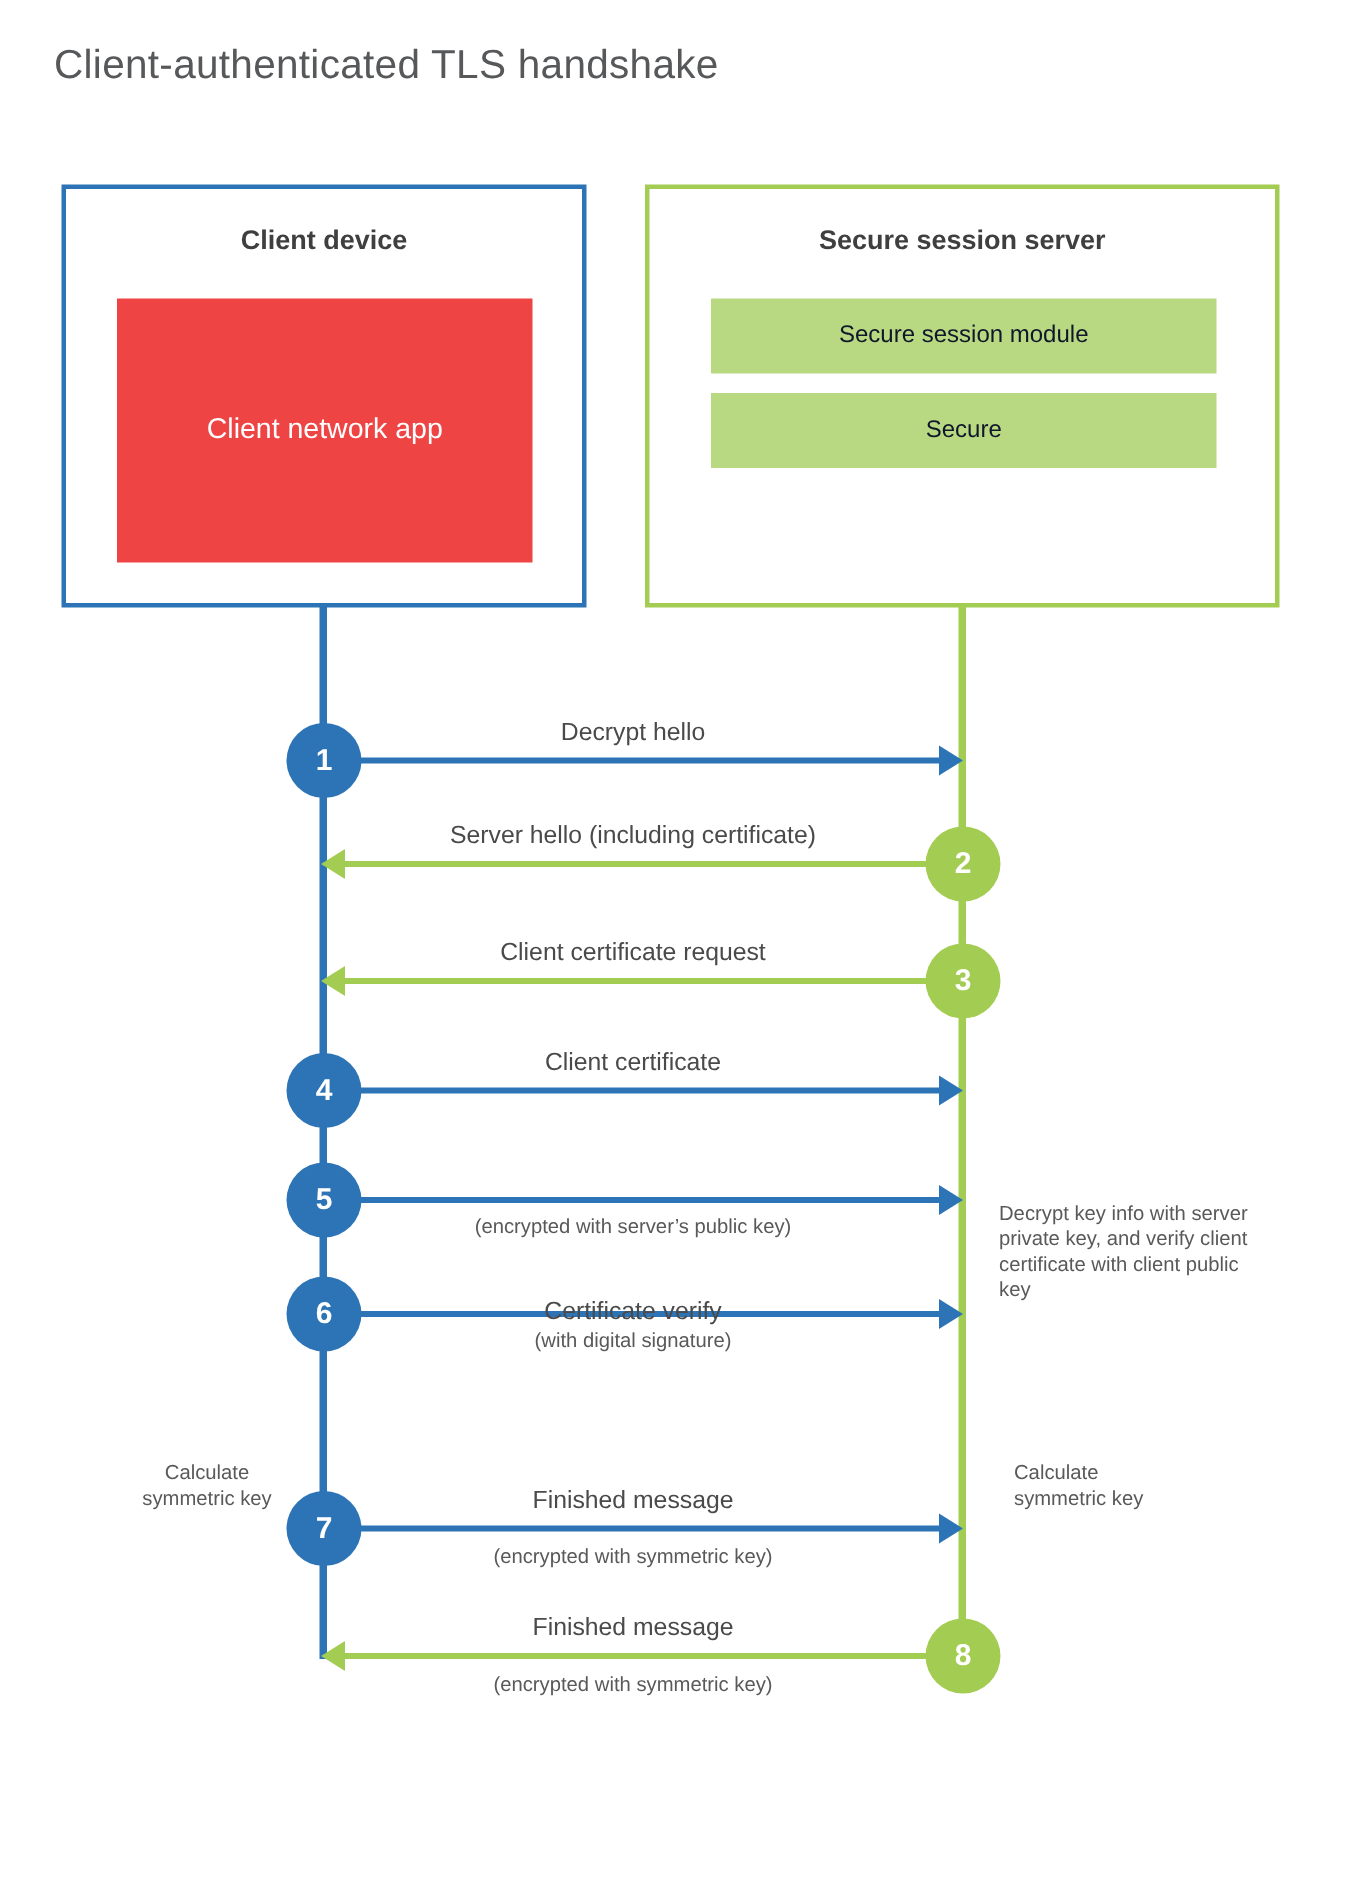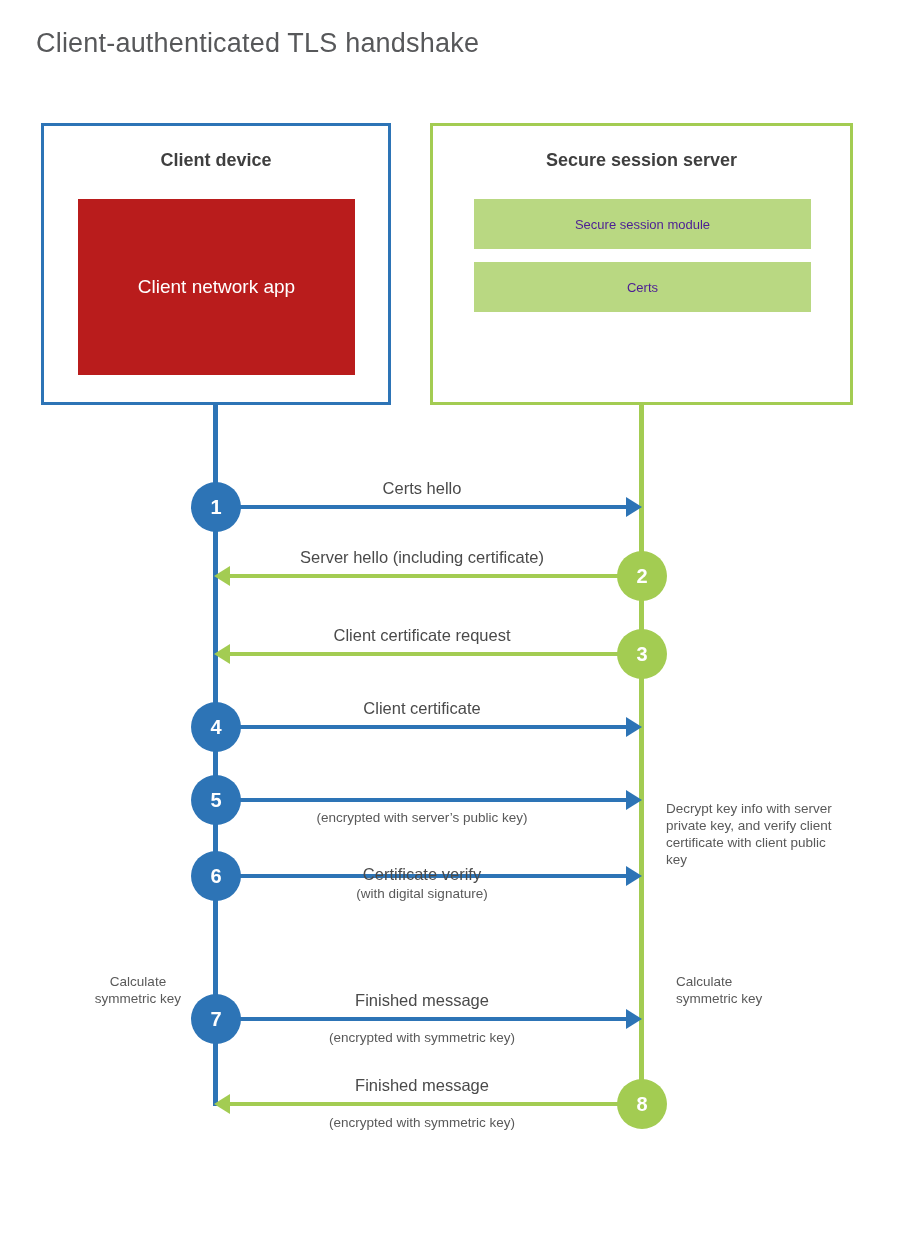--- a/index.html
+++ b/index.html
@@ -13,30 +13,30 @@
   }
   
   .actor-box{box-sizing:border-box;border-width:3px;border-style:solid;background:#fff;}
   #client-box{left:41px;top:123px;width:350px;height:282px;border-color:#2d74b6;}
   #server-box{left:430px;top:123px;width:423px;height:282px;border-color:#a3cc52;}
   .actor-title{
     position:absolute;left:0;right:0;top:24px;text-align:center;
     font-size:18px;font-weight:bold;color:#3f3f3f;
   }
   #client-app-box{
-    left:78px;top:199px;width:277px;height:176px;background:#b91c1c;
+    left:78px;top:199px;width:277px;height:176px;background:#ef4444;
     display:flex;align-items:center;justify-content:center;text-align:center;
   }
   #client-app-box .inner-label{
     color:#fff;font-size:19px;line-height:26px;width:160px;
   }
   .server-bar{
     left:474px;width:337px;height:50px;background:#b9d882;
     display:flex;align-items:center;justify-content:center;
-    color:#4c1d95;font-size:13px;
+    color:#0f172a;font-size:16px;
   }
   #server-bar-0{top:199px;}
   #server-bar-1{top:262px;}
   #server-bar-2{top:323px;}
   
   .lifeline{width:5px;}
   #client-lifeline{left:213px;top:404px;height:702px;background:#2d74b6;}
   #server-lifeline{left:639px;top:404px;height:700px;background:#a3cc52;}
   
   .step-circle{
@@ -80,27 +80,27 @@
     <div class="inner-label">Client network app</div>
   </div>
 
   <div class="abs actor-box" id="server-box">
     <div class="actor-title">Secure session server</div>
   </div>
   <div class="abs server-bar" id="server-bar-0">
     <span>Secure session module</span>
   </div>
   <div class="abs server-bar" id="server-bar-1">
-    <span>Certs</span>
+    <span>Secure</span>
   </div>
 
   <div class="abs lifeline" id="client-lifeline"></div>
   <div class="abs lifeline" id="server-lifeline"></div>
 
-  <div class="abs msg-label" style="top:479px;">Certs hello</div>
+  <div class="abs msg-label" style="top:479px;">Decrypt hello</div>
   <div class="abs arrow-line blue" style="top:505px;"></div>
   <div class="abs arrow-head right" style="top:497px;"></div>
   <div class="abs step-circle blue" style="top:482px;">1</div>
 
   <div class="abs msg-label" style="top:548px;">Server hello (including certificate)</div>
   <div class="abs arrow-line green" style="top:574px;"></div>
   <div class="abs arrow-head left" style="top:566px;"></div>
   <div class="abs step-circle green" style="top:551px;">2</div>
 
   <div class="abs msg-label" style="top:626px;">Client certificate request</div>

